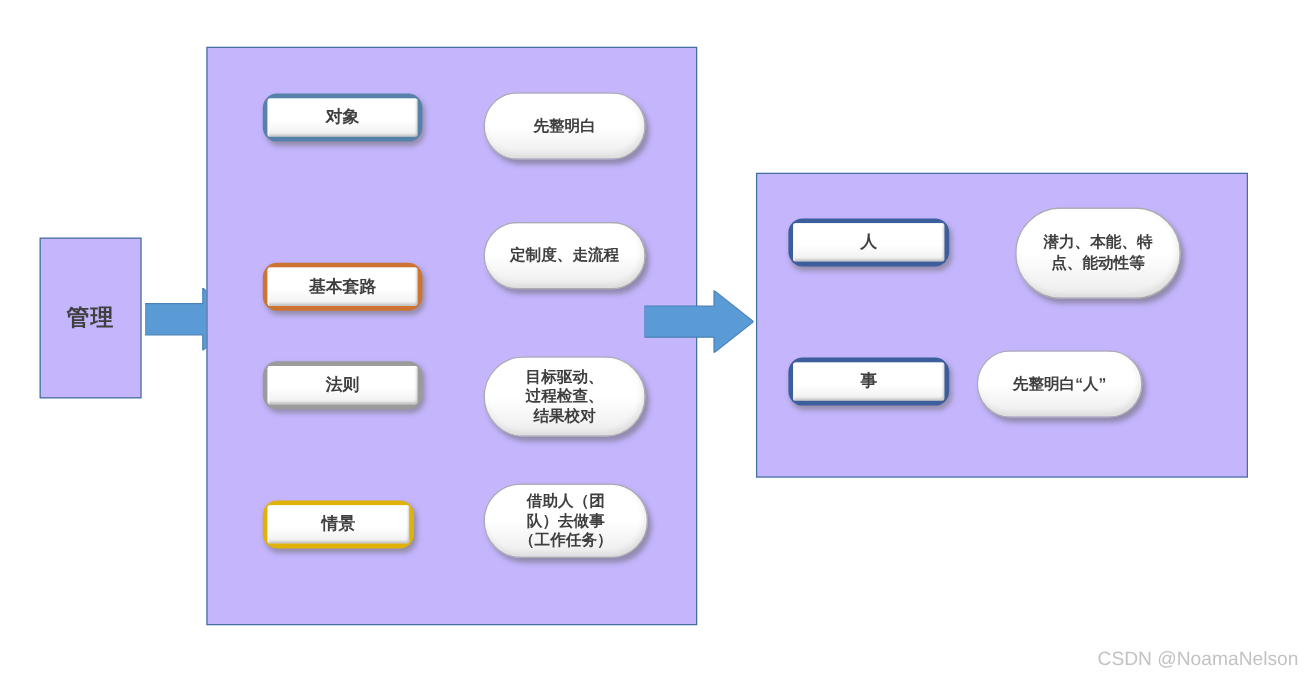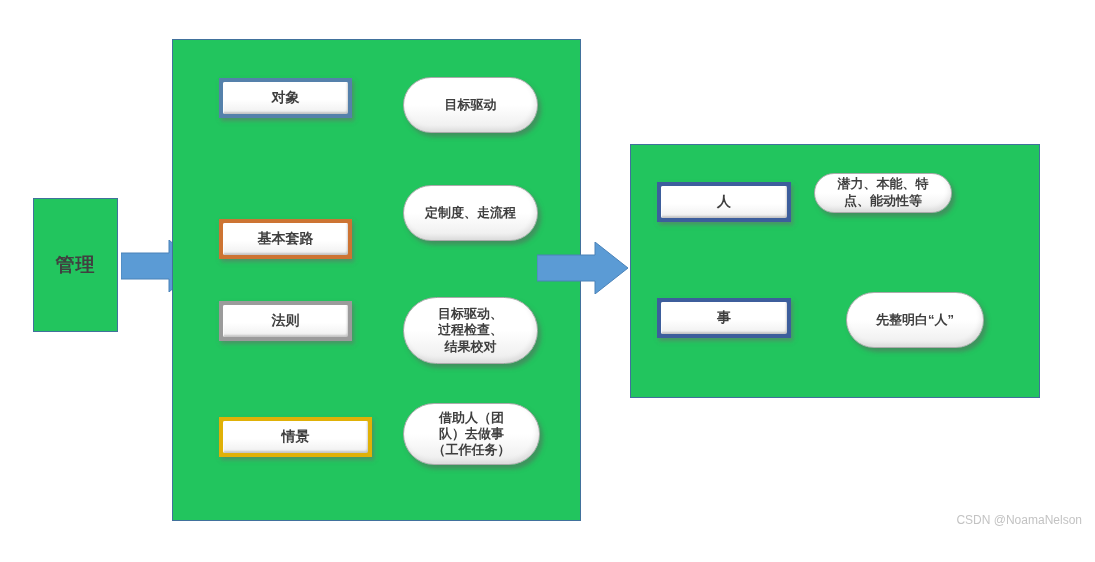--- a/index.html
+++ b/index.html
@@ -1,26 +1,26 @@
 <!DOCTYPE html>
 <html><head>
 <meta charset="utf-8">
 <style>
   * { margin:0; padding:0; box-sizing:border-box; }
   html,body { width:1095px; height:562px; background:#ffffff; overflow:hidden;
               font-family:"Liberation Sans","DejaVu Sans",sans-serif; color:#3f3f3f; }
 
   
-  .outline-box { position:absolute; border:1.5px solid #41719C; background:#22c55e; }
+  .outline-box { position:absolute; border:1.5px solid #41719C; background:#c4b5fd; }
 
   .root-label { width:100%; height:100%; display:flex; align-items:center; justify-content:center;
                 font-size:19px; font-weight:bold; color:#404040; letter-spacing:1px; }
 
   
-  .frame { position:absolute; border-radius:0; padding:4px;
+  .frame { position:absolute; border-radius:12px; padding:4px;
            box-shadow:2px 3px 4px rgba(110,110,110,.55); }
   .frame-inner { width:100%; height:100%; border-radius:2px;
                  background:linear-gradient(180deg,#ffffff 55%,#efefef);
                  box-shadow:inset 1px 1px 1px rgba(255,255,255,.9), inset -1px -2px 2px rgba(0,0,0,.18);
                  display:flex; align-items:center; justify-content:center;
                  font-size:14px; font-weight:bold; color:#3f3f3f; }
   .frame-blue   { background:#5581AB; }
   .frame-orange { background:#CD7433; }
   .frame-gray   { background:#9B9B9B; }
   .frame-gold   { background:#E0B107; }
@@ -30,70 +30,70 @@
   .pill { position:absolute; border-radius:999px;
           background:linear-gradient(180deg,#ffffff 50%,#ececec);
           border:1px solid #ababab;
           box-shadow:3px 4px 4px rgba(95,95,95,.5), inset -2px -3px 5px rgba(0,0,0,.08);
           display:flex; align-items:center; justify-content:center;
           text-align:center; font-size:13px; font-weight:600; color:#3f3f3f;
           white-space:pre-line; line-height:1.45; padding:2px 10px; }
 
   .arrow-svg { position:absolute; }
 
-  .watermark { position:absolute; right:13px; top:513px; font-size:12px;
+  .watermark { position:absolute; right:13px; top:541px; font-size:16px;
                color:#c3c3c3; text-shadow:1px 1px 0 #ffffff; }
 </style>
 </head>
 <body>
 
 <div class="outline-box" style="left:33px; top:198px; width:85px; height:134px;">
   <div class="root-label">管理</div>
 </div>
 
 <svg class="arrow-svg" style="left:121px; top:240px;" width="78" height="52" viewBox="0 0 78 52">
   <polygon points="0,13 48,13 48,0 78,26 48,52 48,39 0,39" fill="#5B9BD5" stroke="#4A82B8" stroke-width="1"></polygon>
 </svg>
 
 <div class="outline-box" style="left:172px; top:39px; width:409px; height:482px;"></div>
 
 <div class="frame frame-blue" style="left:219px; top:78px; width:133px; height:40px;">
   <div class="frame-inner">对象</div>
 </div>
-<div class="pill" style="left:403px; top:77px; width:135px; height:56px;">目标驱动</div>
+<div class="pill" style="left:403px; top:77px; width:135px; height:56px;">先整明白</div>
 
 <div class="frame frame-orange" style="left:219px; top:194px; width:133px; height:40px;margin-top:25px;">
   <div class="frame-inner">基本套路</div>
 </div>
 <div class="pill" style="left:403px; top:185px; width:135px; height:56px;text-align:center;">定制度、走流程</div>
 
 <div class="frame frame-gray" style="left:219px; top:301px; width:133px; height:40px;">
   <div class="frame-inner">法则</div>
 </div>
 <div class="pill" style="left:403px; top:297px; width:135px; height:67px; line-height:1.25;">目标驱动、
 过程检查、
 结果校对</div>
 
-<div class="frame frame-gold" style="left:219px; top:417px; width:153px; height:40px;">
+<div class="frame frame-gold" style="left:219px; top:417px; width:126px; height:40px;">
   <div class="frame-inner">情景</div>
 </div>
 <div class="pill" style="left:403px; top:403px; width:137px; height:62px; line-height:1.25;font-family:Liberation Serif, serif;">借助人（团
 队）去做事
 （工作任务）</div>
 
 <svg class="arrow-svg" style="left:537px; top:242px;" width="91" height="52" viewBox="0 0 91 52">
   <polygon points="0,13 58,13 58,0 91,26 58,52 58,39 0,39" fill="#5B9BD5" stroke="#4A82B8" stroke-width="1"></polygon>
 </svg>
 
 <div class="outline-box" style="left:630px; top:144px; width:410px; height:254px;"></div>
 
 <div class="frame frame-navy" style="left:657px; top:182px; width:134px; height:40px;">
   <div class="frame-inner">人</div>
 </div>
-<div class="pill" style="left:814px; top:173px; width:138px; height:40px; line-height:1.3;">潜力、本能、特
+<div class="pill" style="left:846px; top:173px; width:138px; height:76px; line-height:1.3;">潜力、本能、特
 点、能动性等</div>
 
 <div class="frame frame-navy" style="left:657px; top:298px; width:134px; height:40px;">
   <div class="frame-inner">事</div>
 </div>
-<div class="pill" style="left:846px; top:292px; width:138px; height:56px;">先整明白“人”</div>
+<div class="pill" style="left:814px; top:292px; width:138px; height:56px;">先整明白“人”</div>
 
 <div class="watermark">CSDN @NoamaNelson</div>
 
 </body></html>

